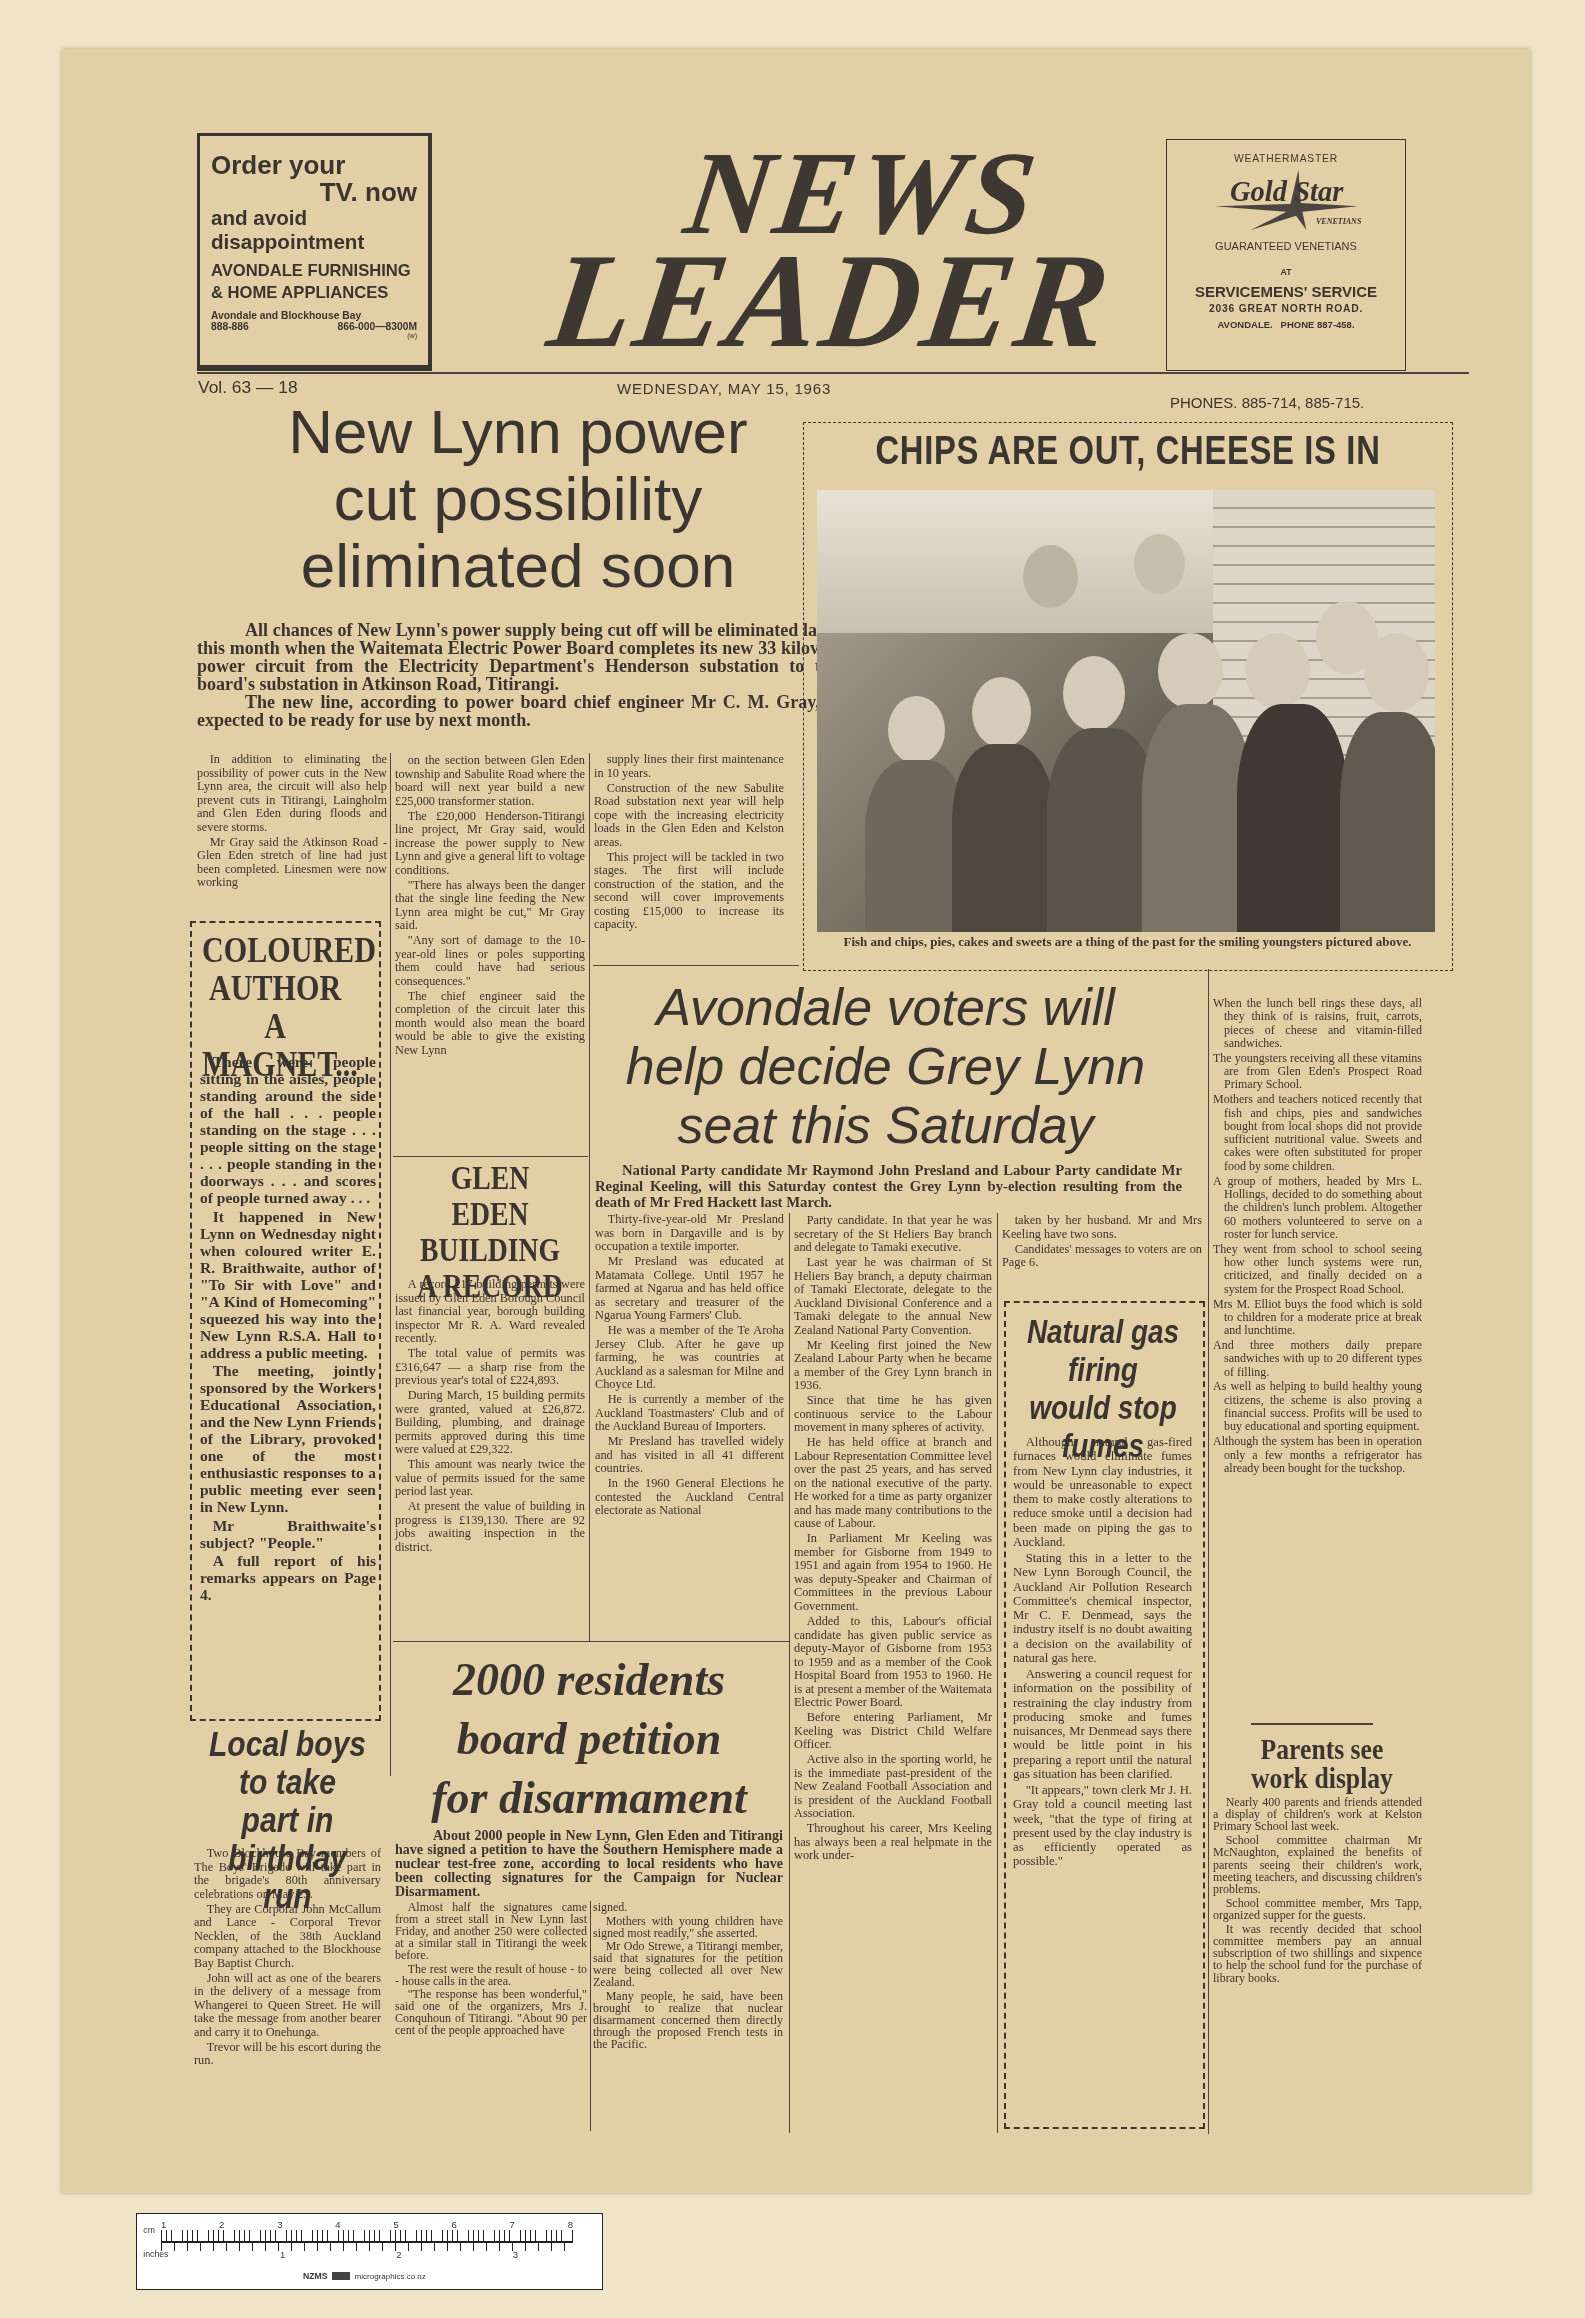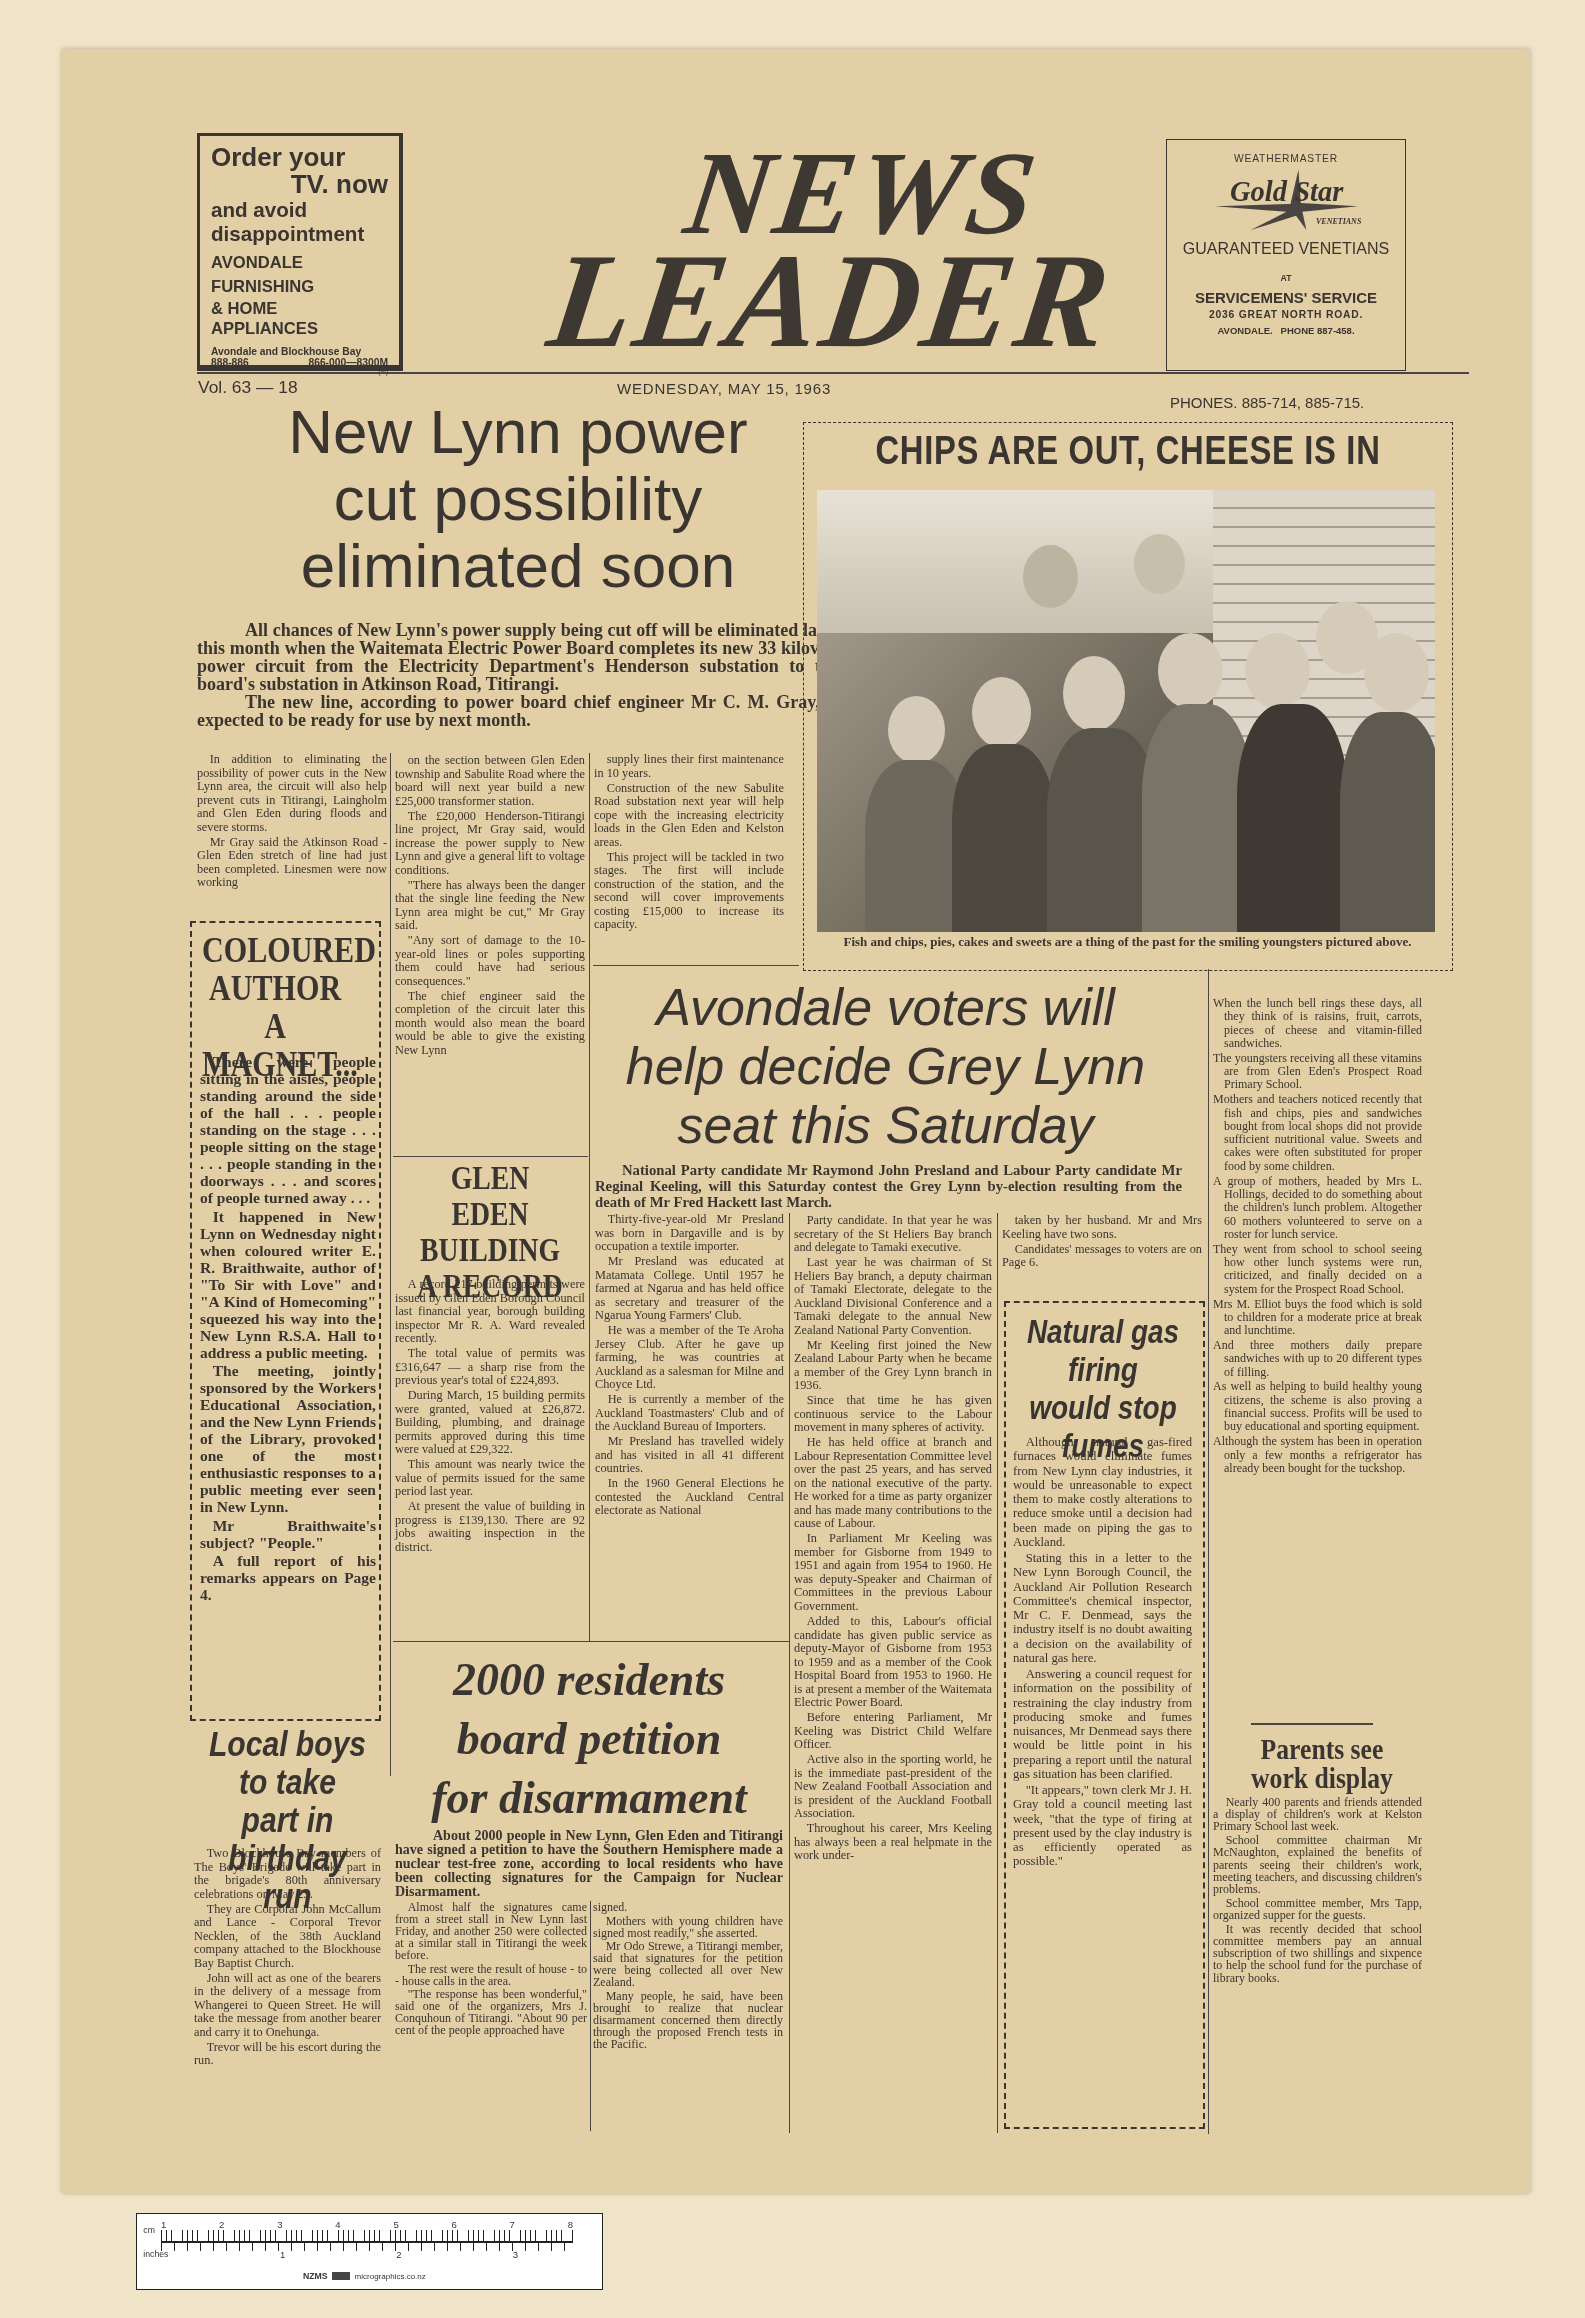--- a/index.html
+++ b/index.html
@@ -33,21 +33,21 @@
 <div class="hole" style="left:94px;top:1090px;width:28.5px;height:28.5px;"></div>
 <div class="hole" style="left:94px;top:1165px;width:28.5px;height:28.5px;"></div>
 <div class="hole" style="left:94px;top:1356px;width:28.5px;height:28.5px;"></div>
 <div class="hole" style="left:94px;top:1431px;width:28.5px;height:28.5px;"></div>
 <div class="hole" style="left:94px;top:1617px;width:28.5px;height:28.5px;"></div>
 <div class="hole" style="left:94px;top:1696px;width:28.5px;height:28.5px;"></div>
 <div class="hole" style="left:94px;top:1922px;width:28.5px;height:28.5px;"></div>
 
 <div class="page">
 
-  <div class="abs ad-box sans" style="left:135px;top:84px;width:206px;height:238px;padding:8px 11px;border-right-width:4.8px;border-bottom-width:6.3px;">
+  <div class="abs ad-box sans" style="left:135px;top:84px;width:235px;height:238px;padding:16px 11px;border-right-width:4.8px;border-bottom-width:6.3px;">
     <div style="font-size:26px;font-weight:bold;line-height:27px;">Order your</div>
     <div style="font-size:26px;font-weight:bold;line-height:27px;text-align:right;">TV. now</div>
     <div style="font-size:20.6px;font-weight:bold;line-height:24px;">and avoid</div>
     <div style="font-size:20.6px;font-weight:bold;line-height:24px;">disappointment</div>
     <div style="font-size:16.6px;font-weight:bold;line-height:24px;margin-top:4.8px;">AVONDALE FURNISHING</div>
     <div style="font-size:16.6px;font-weight:bold;line-height:20.6px;">&amp; HOME APPLIANCES</div>
     <div style="font-size:10.3px;font-weight:bold;margin-top:6.3px;">Avondale and Blockhouse Bay</div>
     <div style="display:flex;justify-content:space-between;font-size:10.3px;font-weight:bold;">
       <span>888-886</span>
       <span>866-000—8300M</span>
@@ -62,21 +62,21 @@
 
   <div class="abs sans" style="left:1104px;top:90px;width:238px;height:230px;border:1.6px solid #3a3530;text-align:center;">
     <div style="font-size:10.3px;margin-top:12.7px;letter-spacing:0.8px;">WEATHERMASTER</div>
     <div style="position:relative;height:67px;margin-top:4.8px;">
       <svg width="159" height="67" viewBox="0 0 200 84" style="position:absolute;left:40px;top:0;">
         <polygon points="115,2 105,45 10,48 100,55 55,78 112,60 125,78 120,55 190,48 118,44" fill="#4a4540"></polygon>
       </svg>
       <div class="serif" style="position:absolute;left:63px;top:8px;font-size:28.5px;font-style:italic;font-weight:bold;color:#3a3530;">Gold Star</div>
       <div class="serif" style="position:absolute;left:149px;top:49px;font-size:8px;font-style:italic;font-weight:bold;">VENETIANS</div>
     </div>
-    <div style="font-size:16px;margin-top:4.8px;text-align:center;">GUARANTEED VENETIANS</div>
+    <div style="font-size:11px;margin-top:4.8px;text-align:center;">GUARANTEED VENETIANS</div>
     <div style="font-size:8.7px;font-weight:bold;margin-top:14.3px;">AT</div>
     <div style="font-size:15px;font-weight:bold;margin-top:6.3px;">SERVICEMENS' SERVICE</div>
     <div style="font-size:10.3px;font-weight:bold;margin-top:3.2px;letter-spacing:0.8px;">2036 GREAT NORTH ROAD.</div>
     <div style="font-size:9.5px;font-weight:bold;margin-top:4.8px;white-space:pre;">AVONDALE.   PHONE 887-458.</div>
   </div>
 
   <div class="hrule" style="left:135px;top:323px;width:1272px;height:2.4px;"></div>
 
   <div class="abs sans" style="left:136px;top:328px;font-size:17.4px;">Vol. 63 — 18</div>
   <div class="abs sans" style="left:555px;top:331px;font-size:15px;letter-spacing:0.8px;">WEDNESDAY, MAY 15, 1963</div>

